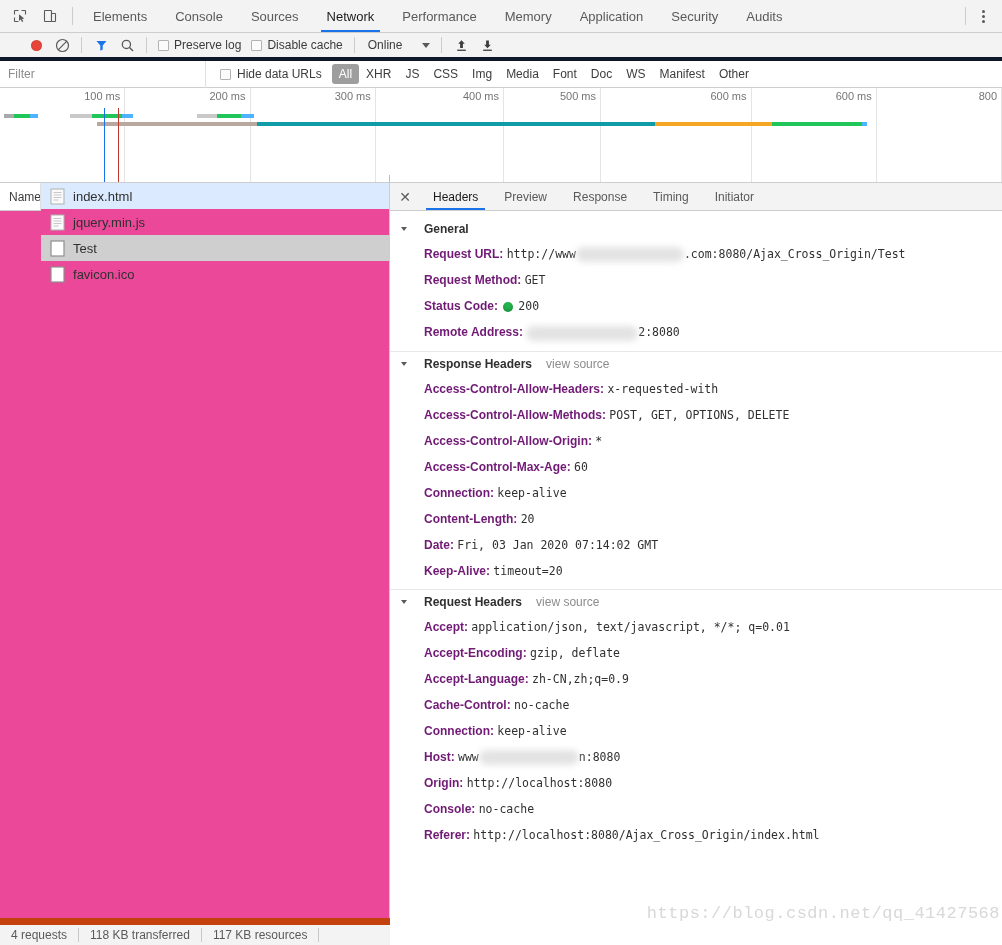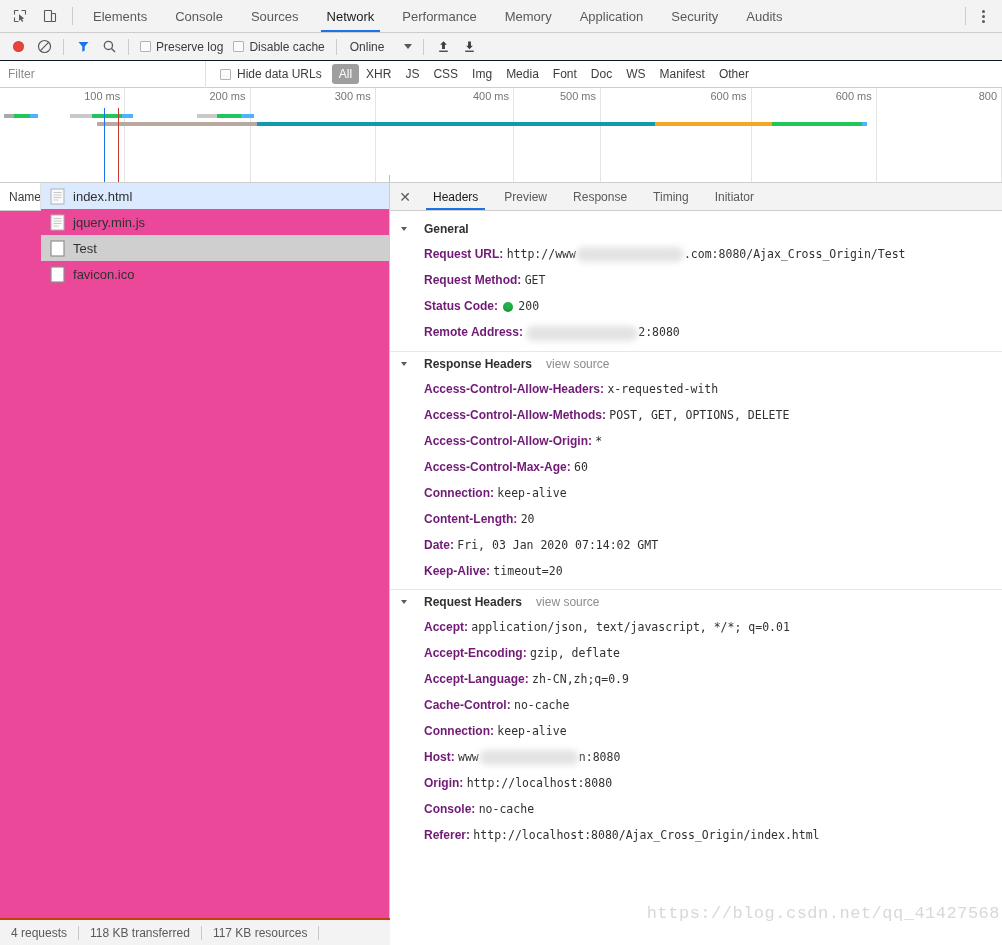--- a/index.html
+++ b/index.html
@@ -42,22 +42,22 @@
   .tb-right { margin-left: auto; display: flex; align-items: center; padding-right: 8px; }
   .kebab { width: 22px; height: 22px; display:flex; flex-direction: column; align-items:center; justify-content:center; gap:2px; cursor:pointer; }
   .kebab i { width: 3px; height: 3px; border-radius: 50%; background: #5a5a5a; display:block; }
   .tb-right .tb-sep { margin-right: 6px; }
 
   
   .net-toolbar {
     height: 28px; min-height: 28px;
     display: flex; align-items: center;
     background: #f3f3f3;
-    border-bottom: 1px solid #0f172a;
-    padding: 0 6px;
+    border-bottom: 4px solid #0f172a;
+    padding: 0 24px;
     gap: 2px;
   }
   .rec-btn { width: 24px; height: 22px; display:flex; align-items:center; justify-content:center; cursor:pointer; }
   .rec-dot { width: 11px; height: 11px; border-radius: 50%; background: #e8443a; box-shadow: inset 0 0 0 1px rgba(0,0,0,.08); }
   .clear-btn { width: 24px; height: 22px; display:flex; align-items:center; justify-content:center; cursor:pointer; }
   .v-sep { width: 1px; height: 16px; background: #ccc; margin: 0 5px; }
   .icon-btn { width: 24px; height: 22px; display:flex; align-items:center; justify-content:center; cursor:pointer; }
   .chk-wrap { display: flex; align-items: center; gap: 5px; cursor: pointer; padding: 0 4px; }
   .chk {
     width: 11px; height: 11px; border: 1px solid #b3b3b3; background: #fbfbfb;
@@ -185,21 +185,21 @@
   .status-dot {
     display: inline-block; width: 10px; height: 10px; border-radius: 50%;
     background: #22b24c; vertical-align: middle; margin: 0 5px 1px 2px;
     box-shadow: inset 0 -2px 3px rgba(0,0,0,.18);
   }
 
   
   .statusbar {
     height: 27px; min-height: 27px;
     display: flex; align-items: center;
-    border-top: 2px solid #c2410c;
+    border-top: 7px solid #c2410c;
     background: #f3f3f3;
     font-size: 12px; color: #5a5a5a;
     position: absolute; left: 0; bottom: 0; width: 390px;
     z-index: 5;
   }
   .sb-item { padding: 0 11px; white-space: nowrap; }
   .sb-sep { width: 1px; height: 14px; background: #c8c8c8; }
 
   .watermark {
     position: absolute; right: 2px; bottom: 22px;
@@ -346,21 +346,21 @@
     <div id="ov-ticks">
         <div class="ov-tick" style="left: 0px; width: 125.25px;">
           <span>100 ms</span>
         </div>
         <div class="ov-tick" style="left: 0px; width: 250.5px;">
           <span>200 ms</span>
         </div>
         <div class="ov-tick" style="left: 0px; width: 375.75px;">
           <span>300 ms</span>
         </div>
-        <div class="ov-tick" style="left: 14px; width: 500px;">
+        <div class="ov-tick" style="left: 4px; width: 500px;">
           <span>400 ms</span>
         </div>
         <div class="ov-tick" style="left: 9px; width: 592px;">
           <span>500 ms</span>
         </div>
         <div class="ov-tick" style="left: 0px; width: 751.5px;">
           <span>600 ms</span>
         </div>
         <div class="ov-tick" style="left: 0px; width: 876.75px;">
           <span>600 ms</span>

